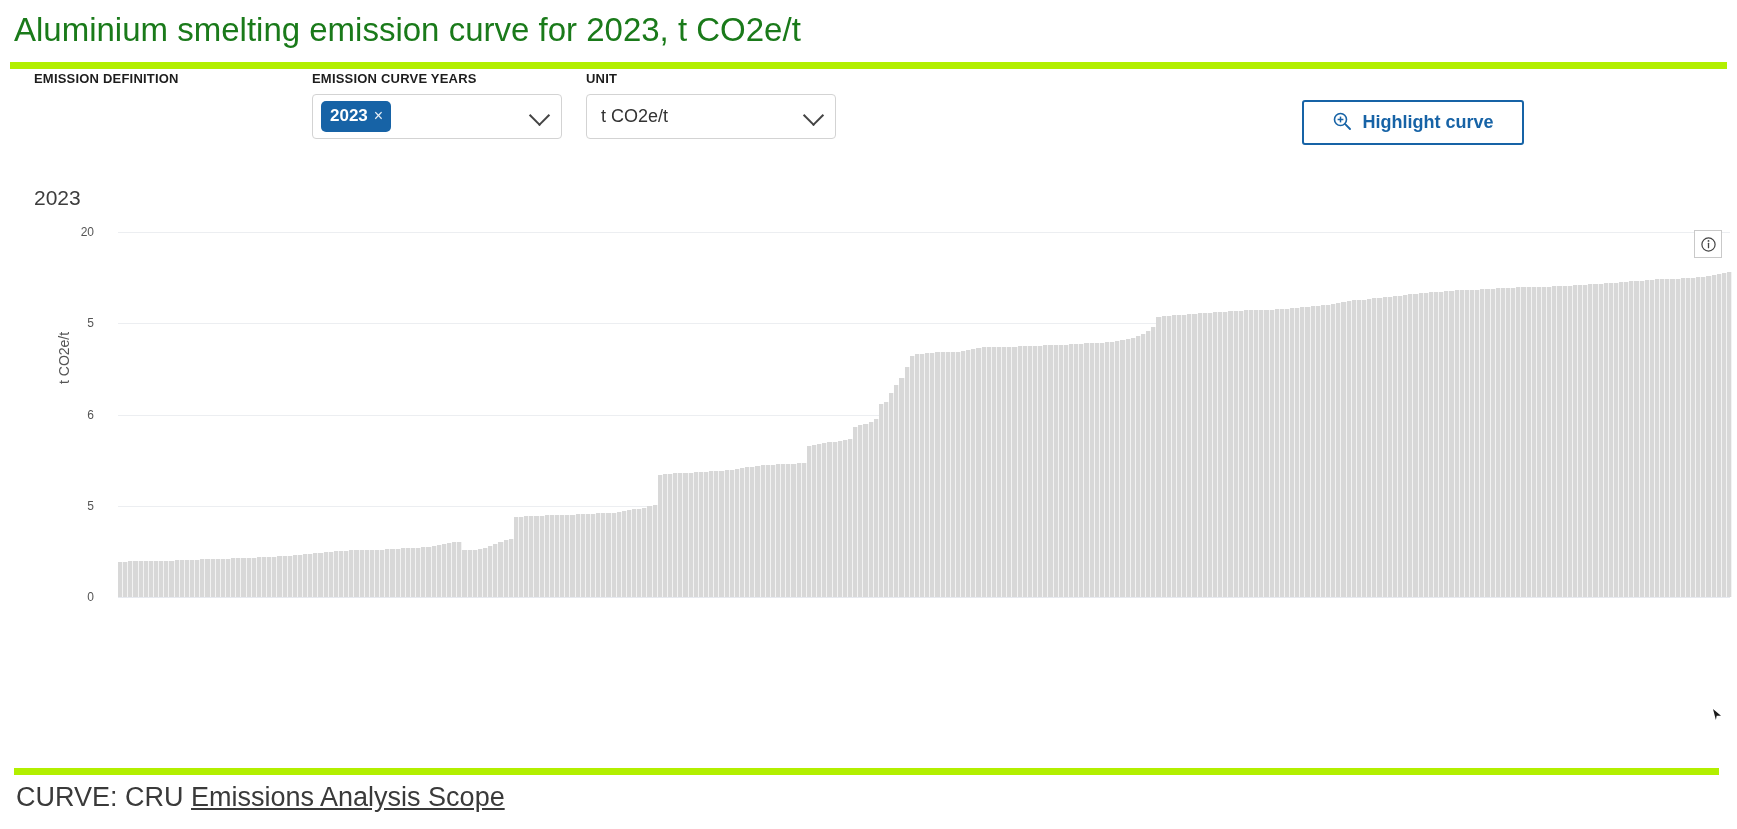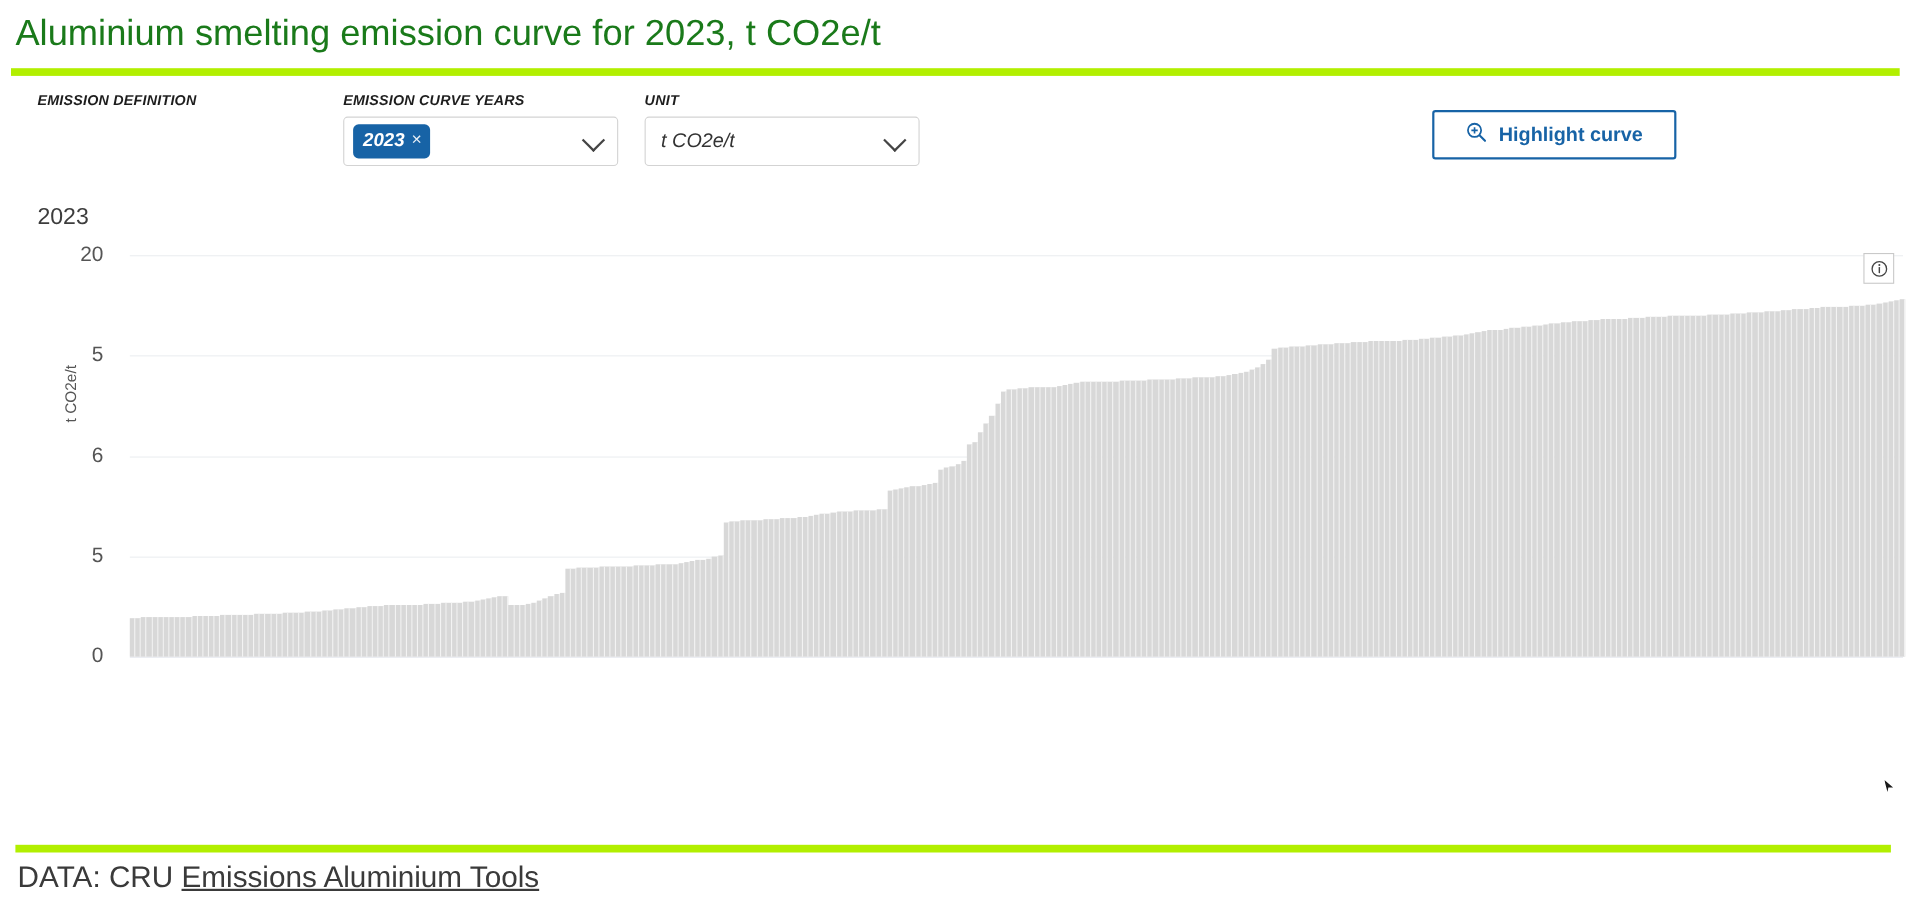--- a/index.html
+++ b/index.html
@@ -35,22 +35,21 @@
 
   
   .controls {
     position: relative;
     height: 105px;
     padding: 0 16px;
     box-sizing: border-box;
   }
   .control-group {
     position: absolute;
-    top: 14px;
-    font-style: italic;
+    top: 2px;
   }
   .control-label {
     font-size: 13px;
     font-weight: bold;
     letter-spacing: .2px;
     color: #1d1d1d;
     margin-bottom: 8px;
     text-transform: uppercase;
   }
   .select-box {
@@ -161,21 +160,21 @@
   .y-labels {
     position: absolute;
     left: 0;
     top: 0;
     width: 110px;
     height: 365px;
   }
   .y-tick {
     position: absolute;
     right: 16px;
-    font-size: 19px;
+    font-size: 12px;
     color: #555;
     transform: translateY(-50%);
   }
   .plot {
     position: absolute;
     left: 118px;
     right: 7px;
     top: 0;
     height: 365px;
     border-bottom: 1px solid #e6e9ef;
@@ -638,14 +637,14 @@
         </svg>
       </div>
     </div>
   </div>
 </div>
 
 <div class="cursor-mark"></div>
 
 <div class="rule-bottom"></div>
 <div class="footer">
-  <span>DATA: CRU </span><span class="link">Emissions Aluminium Tools</span>
+  <span>CURVE: CRU </span><span class="link">Emissions Analysis Scope</span>
 </div>
 
 </body></html>

